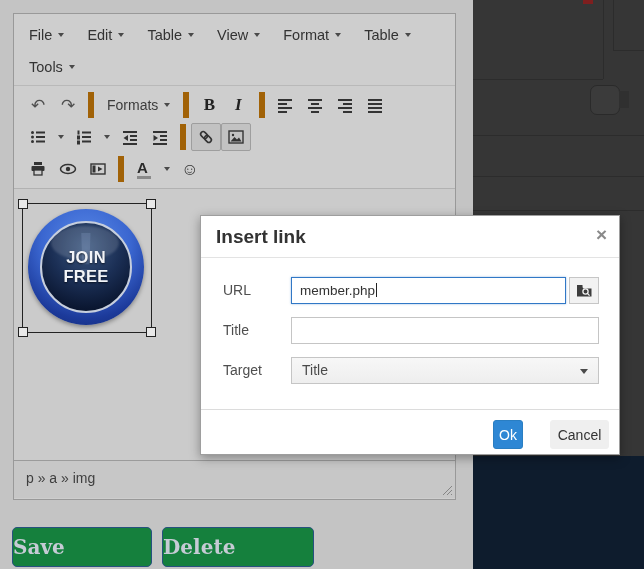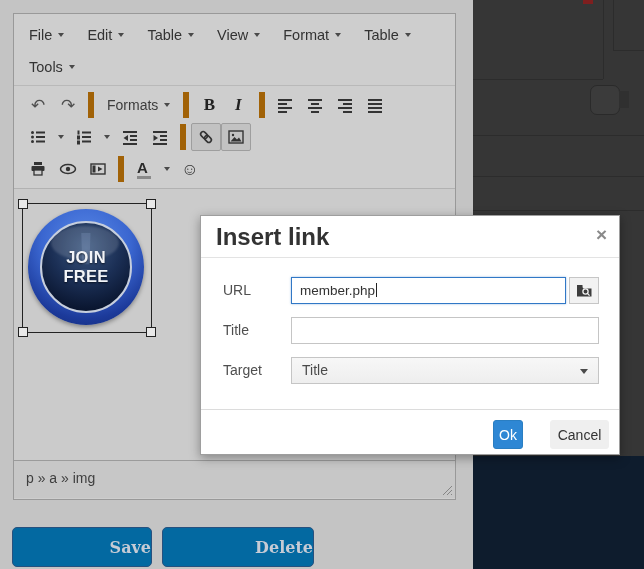--- a/index.html
+++ b/index.html
@@ -51,31 +51,31 @@
   .join-bang{position:absolute;left:0;top:-4px;width:100%;text-align:center;font-size:64px;font-weight:bold;color:rgba(150,175,215,0.22);}
   .join-text{position:relative;color:#f2f4f8;font-weight:bold;font-size:16.5px;line-height:1.15;text-align:center;letter-spacing:0.3px;text-shadow:0 1px 2px rgba(0,0,0,0.6);}
 
   .statusbar{position:relative;height:37px;background:#c7c7c7;border-top:1px solid #9b9b9b;}
   .status-path{position:absolute;left:12px;top:0;line-height:34px;font-size:14px;color:#3f3f3f;}
   .grip{position:absolute;right:3px;bottom:3px;width:11px;height:11px;
     background:repeating-linear-gradient(-45deg,#858585 0 1px,transparent 1px 3px);
     clip-path:polygon(100% 0,100% 100%,0 100%);}
 
   
-  .action-btn{position:absolute;top:527px;height:38px;background:#0369a1;border:1px solid #27517f;border-radius:5px;
-    color:#c6cbd5;font-family:"DejaVu Serif",serif;font-weight:bold;font-size:16px;
-    display:flex;align-items:center;justify-content:flex-end;}
+  .action-btn{position:absolute;top:527px;height:38px;background:#15803d;border:1px solid #27517f;border-radius:5px;
+    color:#c6cbd5;font-family:"DejaVu Serif",serif;font-weight:bold;font-size:20px;
+    display:flex;align-items:center;justify-content:flex-start;}
   .save-btn{left:12px;width:138px;}
   .delete-btn{left:162px;width:150px;}
 
   
   .dialog{position:absolute;left:200px;top:215px;width:420px;height:240px;background:#fff;border:1px solid #9e9e9e;
     box-sizing:border-box;box-shadow:0 3px 10px rgba(0,0,0,0.35);}
   .dlg-header{position:relative;height:41px;border-bottom:1px solid #e3e3e3;}
-  .dlg-title{position:absolute;left:15px;top:0;line-height:41px;font-size:24px;font-weight:bold;color:#333;}
+  .dlg-title{position:absolute;left:15px;top:0;line-height:41px;font-size:19px;font-weight:bold;color:#333;}
   .dlg-close{position:absolute;right:12px;top:6px;font-size:19px;font-weight:bold;color:#8a8a8a;line-height:1.4;cursor:pointer;}
   .dlg-row{position:absolute;left:0;width:100%;height:27px;}
   .row-url{top:61px;padding-left:16px;} .row-title{top:101px;} .row-target{top:141px;}
   .dlg-label{position:absolute;left:22px;top:0;line-height:27px;font-size:14px;color:#4f4f4f;}
   .dlg-input{position:absolute;left:90px;top:0;height:27px;box-sizing:border-box;border:1px solid #c5c5c5;background:#fff;
     font-size:13.5px;color:#333;line-height:25px;padding:0 8px;white-space:nowrap;overflow:hidden;}
   .url-input{width:275px;border:1px solid #3178c6;box-shadow:0 0 2px rgba(49,120,198,0.5);}
   .text-caret{display:inline-block;width:1px;height:14px;background:#222;vertical-align:-2px;margin-left:1px;}
   .browse-btn{position:absolute;left:368px;top:0;width:30px;height:27px;box-sizing:border-box;border:1px solid #c6c6c6;background:#f2f2f2;
     display:flex;align-items:center;justify-content:center;}

